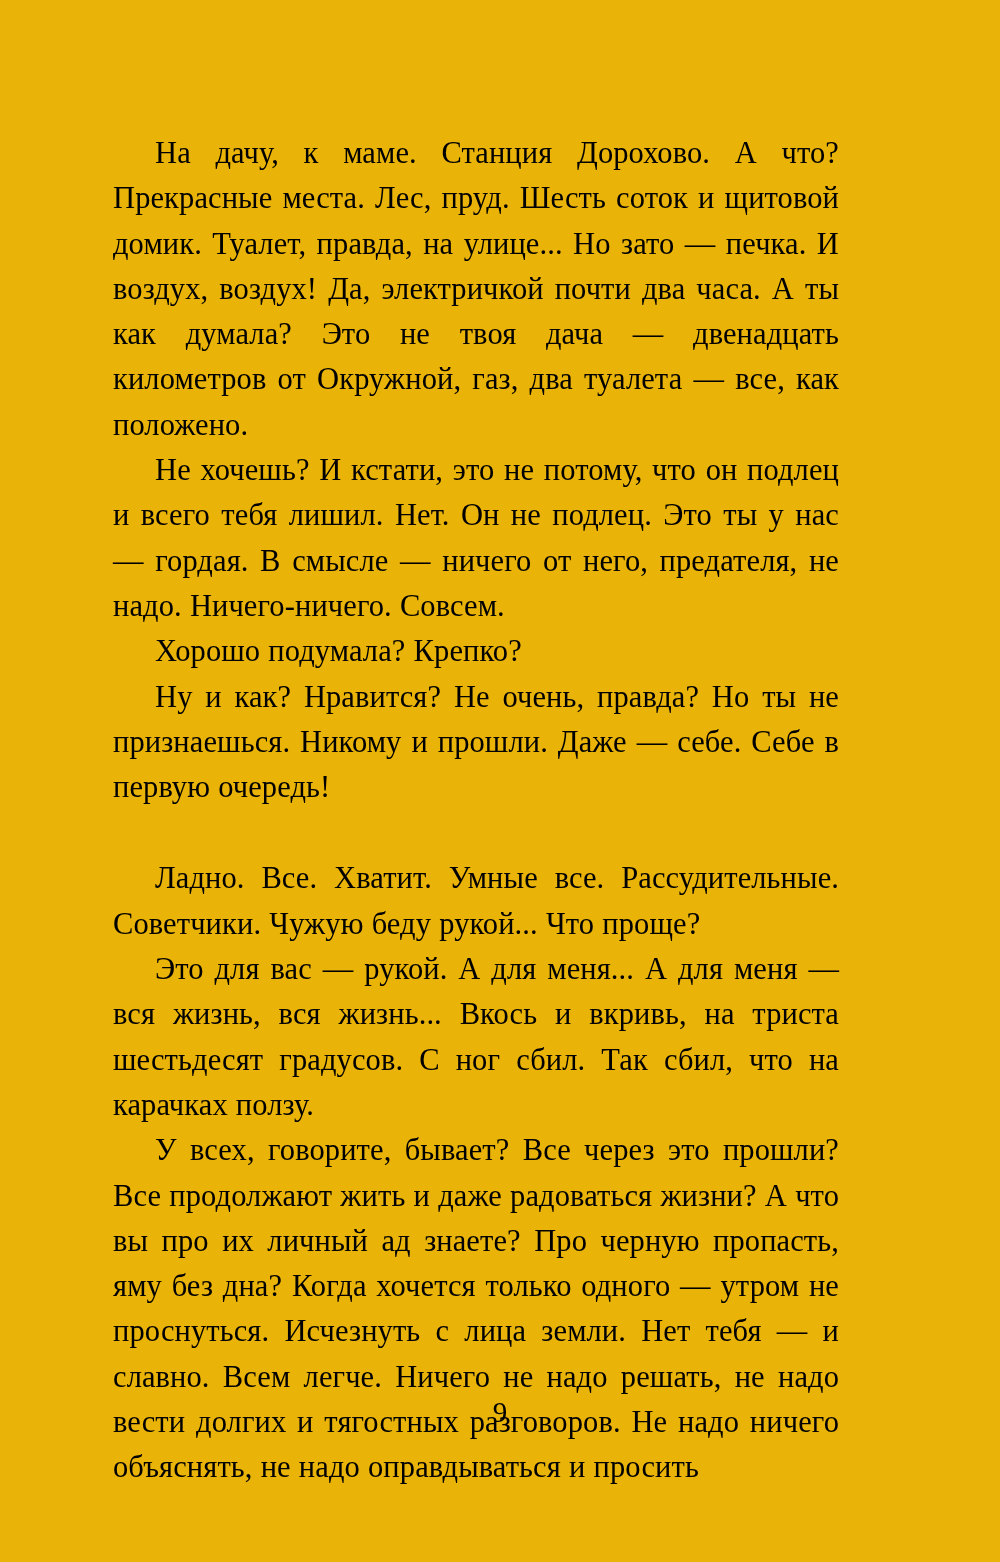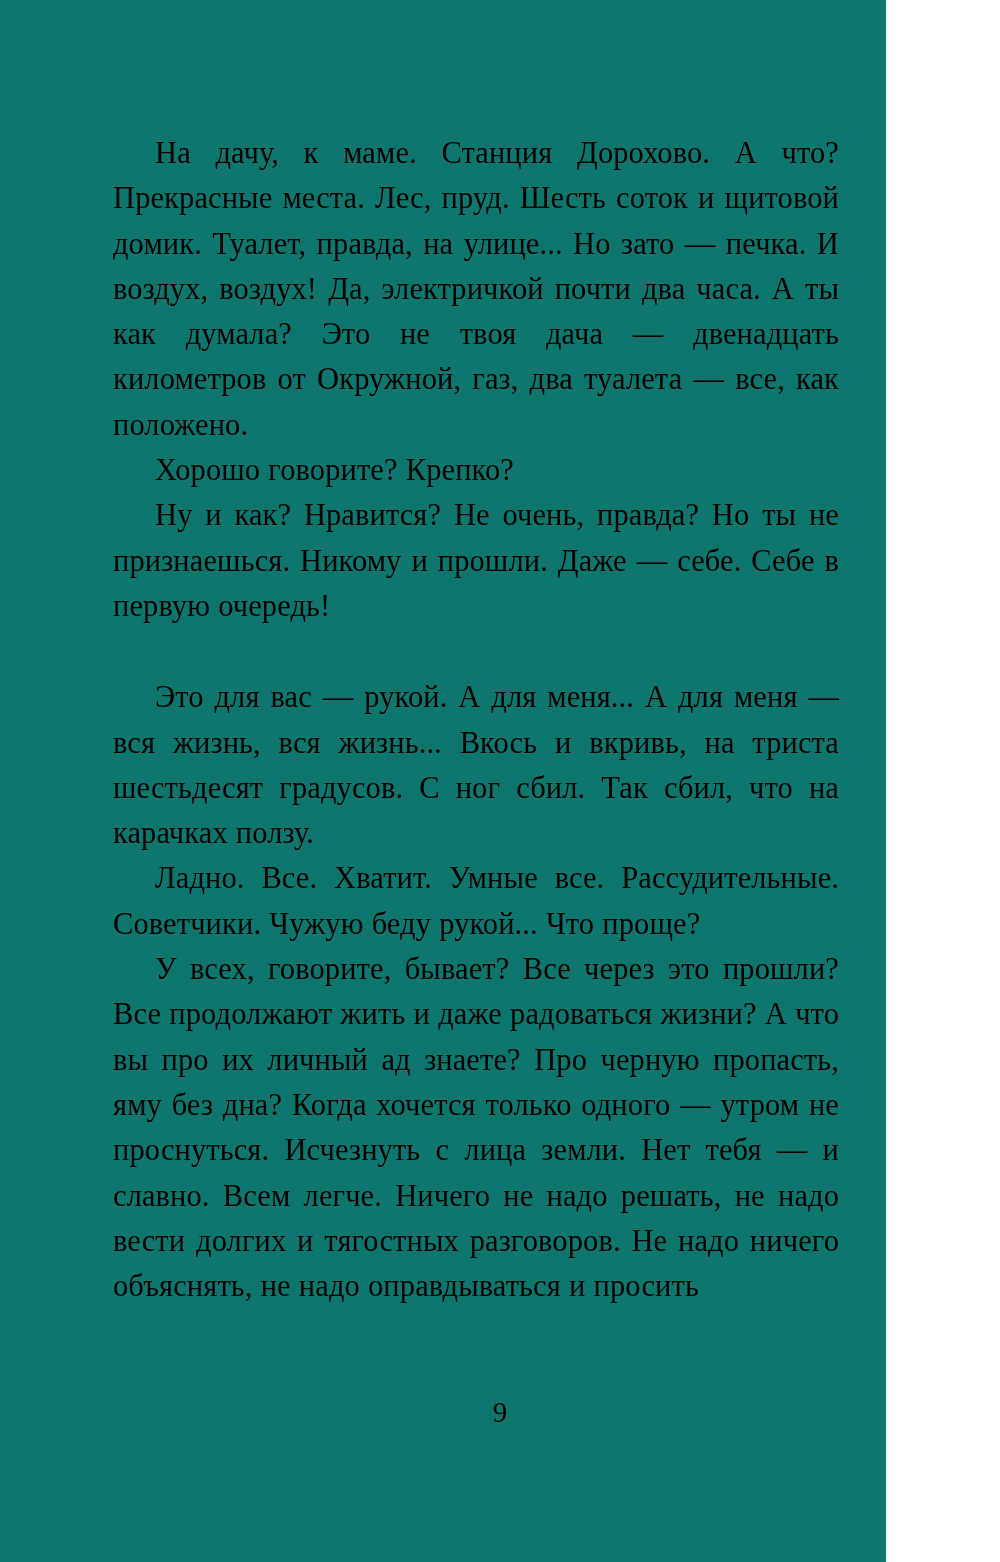--- a/index.html
+++ b/index.html
@@ -12,23 +12,23 @@
     height: 1562px;
     font-family: "Liberation Serif", "DejaVu Serif", serif;
     color: #000000;
     position: relative;
     overflow: hidden;
   }
   .page {
     position: absolute;
     left: 0;
     top: 0;
-    width: 886px;
+    width: 1000px;
     height: 1562px;
-    background: #0f766e;
+    background: #eab308;
   }
   .text-column {
     position: absolute;
     left: 113px;
     top: 131px;
     width: 726px;
   }
   .para {
     margin: 0;
     font-size: 30.5px;
@@ -56,25 +56,26 @@
     line-height: 34px;
   }
 </style>
 </head>
 <body>
 
 <div class="page">
   <div class="text-column">
 
     <p class="para last-line-left">На дачу, к маме. Станция Дорохово. А что? Прекрасные места. Лес, пруд. Шесть соток и щитовой домик. Туалет, правда, на улице... Но зато — печка. И воздух, воздух! Да, электричкой почти два часа. А ты как думала? Это не твоя дача — двенадцать километров от Окружной, газ, два туалета — все, как положено.</p>
-    <p class="para last-line-left">Хорошо говорите? Крепко?</p>
+    <p class="para last-line-left">Не хочешь? И кстати, это не потому, что он подлец и всего тебя лишил. Нет. Он не подлец. Это ты у нас — гордая. В смысле — ничего от него, предателя, не надо. Ничего-ничего. Совсем.</p>
+    <p class="para last-line-left">Хорошо подумала? Крепко?</p>
     <p class="para last-line-left">Ну и как? Нравится? Не очень, правда? Но ты не признаешься. Никому и прошли. Даже — себе. Себе в первую очередь!</p>
 
     <div class="gap"></div>
 
+    <p class="para last-line-left">Ладно. Все. Хватит. Умные все. Рассудительные. Советчики. Чужую беду рукой... Что проще?</p>
     <p class="para last-line-left">Это для вас — рукой. А для меня... А для меня — вся жизнь, вся жизнь... Вкось и вкривь, на триста шестьдесят градусов. С ног сбил. Так сбил, что на карачках ползу.</p>
-    <p class="para last-line-left">Ладно. Все. Хватит. Умные все. Рассудительные. Советчики. Чужую беду рукой... Что проще?</p>
     <p class="para">У всех, говорите, бывает? Все через это прошли? Все продолжают жить и даже радоваться жизни? А что вы про их личный ад знаете? Про черную пропасть, яму без дна? Когда хочется только одного — утром не проснуться. Исчезнуть с лица земли. Нет тебя — и славно. Всем легче. Ничего не надо решать, не надо вести долгих и тягостных разговоров. Не надо ничего объяснять, не надо оправдываться и просить</p>
 
   </div>
 
   <div class="page-number">9</div>
 </div>
 
 </body></html>

